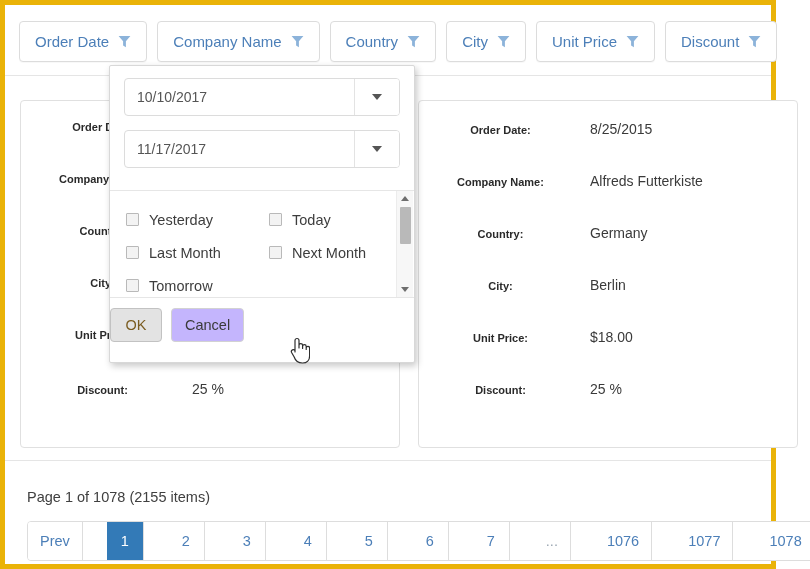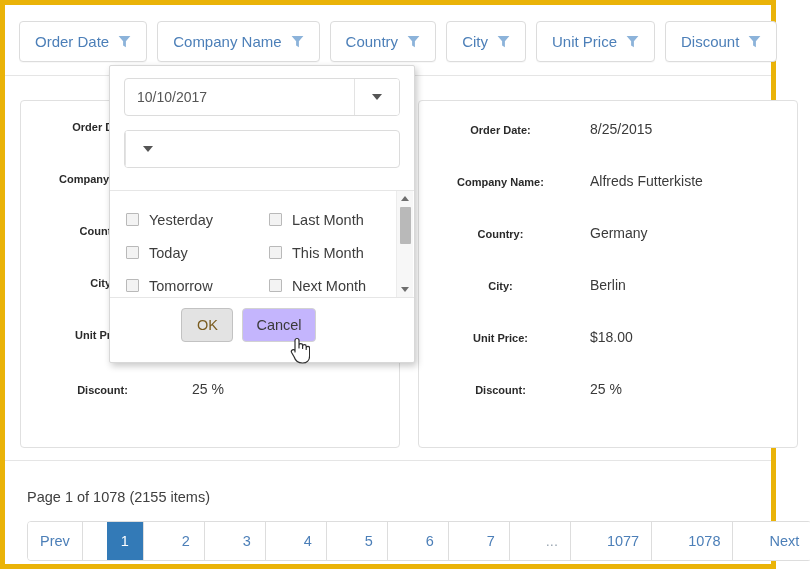--- a/index.html
+++ b/index.html
@@ -188,21 +188,21 @@
   .sarrow { height: 15px; display: flex; align-items: center; justify-content: center; }
   .sup { width:0;height:0;border-left:4px solid transparent;border-right:4px solid transparent;border-bottom:5px solid #6e6e6e; }
   .sdown { width:0;height:0;border-left:4px solid transparent;border-right:4px solid transparent;border-top:5px solid #6e6e6e; }
   .sthumb { width: 11px; height: 37px; background: #b9b9b9; border-radius: 1px; margin-top: 1px; }
   .sspace { flex: 1; }
 
   .popup-actions {
     position: absolute;
     left: 0; right: 8px; bottom: 0;
     height: 74px;
-    display: flex; align-items: center; justify-content: center;
+    display: flex; align-items: center; justify-content: flex-start;
     gap: 9px;
     padding: 0 19px 0 0;
   }
   .btn {
     min-width: 52px;
     height: 34px;
     padding: 0 13px;
     border: 1px solid #d2d2d2;
     border-radius: 4px;
     background: #c4b5fd;
@@ -341,69 +341,67 @@
     <div class="pager" id="pager">
         <div class="pg">Prev</div>
         <div class="pg active">1</div>
         <div class="pg">2</div>
         <div class="pg">3</div>
         <div class="pg">4</div>
         <div class="pg">5</div>
         <div class="pg">6</div>
         <div class="pg">7</div>
         <div class="pg ellipsis">...</div>
+        <div class="pg">1076</div>
         <div class="pg">1077</div>
         <div class="pg">1078</div>
         <div class="pg">Next</div>
       </div>
   </div>
 
   <div class="popup">
     <div class="popup-top">
 
       <div class="dateinput">
         <div class="txt" placeholder="">10/10/2017</div>
         <div class="drop">
           <span class="caret"></span>
         </div>
       </div>
 
       <div class="dateinput">
+        <div class="txt" placeholder="">11/17/2017</div>
         <div class="drop">
           <span class="caret"></span>
         </div>
       </div>
 
     </div>
 
     <div class="cb-area">
       <div class="cb-grid" id="cb-grid">
           <div class="cbitem">
             <span class="cbbox"></span>
             <span class="cblabel">Yesterday</span>
           </div>
           <div class="cbitem">
             <span class="cbbox"></span>
-            <span class="cblabel">Last Month</span>
+            <span class="cblabel">Today</span>
           </div>
           <div class="cbitem">
             <span class="cbbox"></span>
-            <span class="cblabel">Today</span>
+            <span class="cblabel">Last Month</span>
           </div>
           <div class="cbitem">
             <span class="cbbox"></span>
-            <span class="cblabel">This Month</span>
+            <span class="cblabel">Next Month</span>
           </div>
           <div class="cbitem">
             <span class="cbbox"></span>
             <span class="cblabel">Tomorrow</span>
-          </div>
-          <div class="cbitem">
-            <span class="cbbox"></span>
-            <span class="cblabel">Next Month</span>
           </div>
         </div>
       <div class="sbar">
         <div class="sarrow">
           <span class="sup"></span>
         </div>
         <div class="sthumb"></div>
         <div class="sspace"></div>
         <div class="sarrow">
           <span class="sdown"></span>

